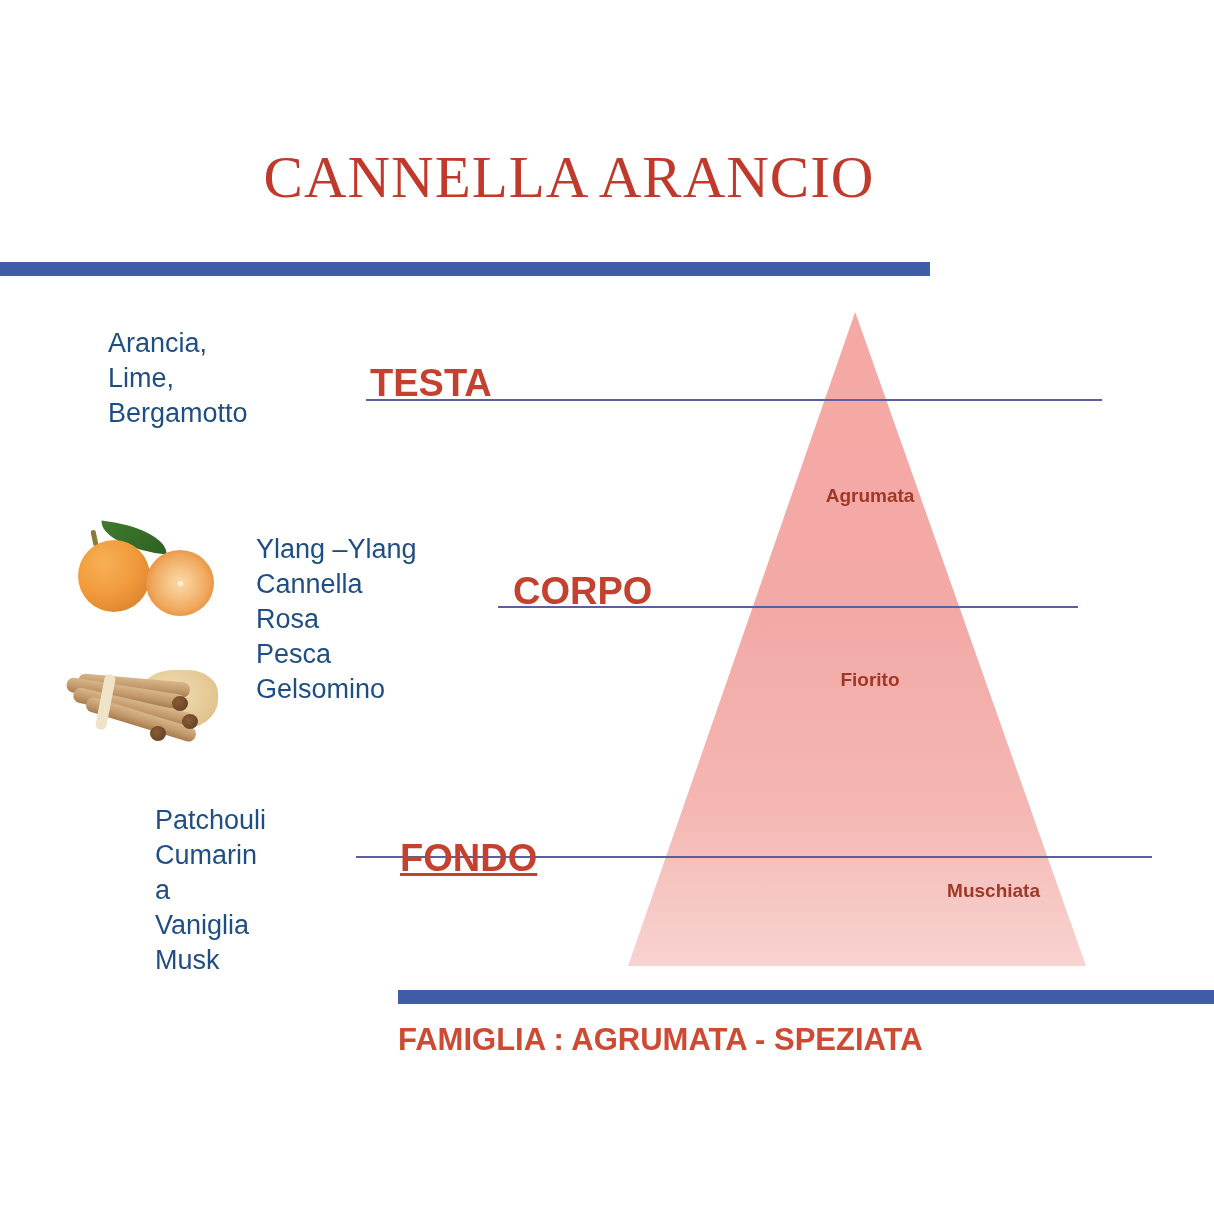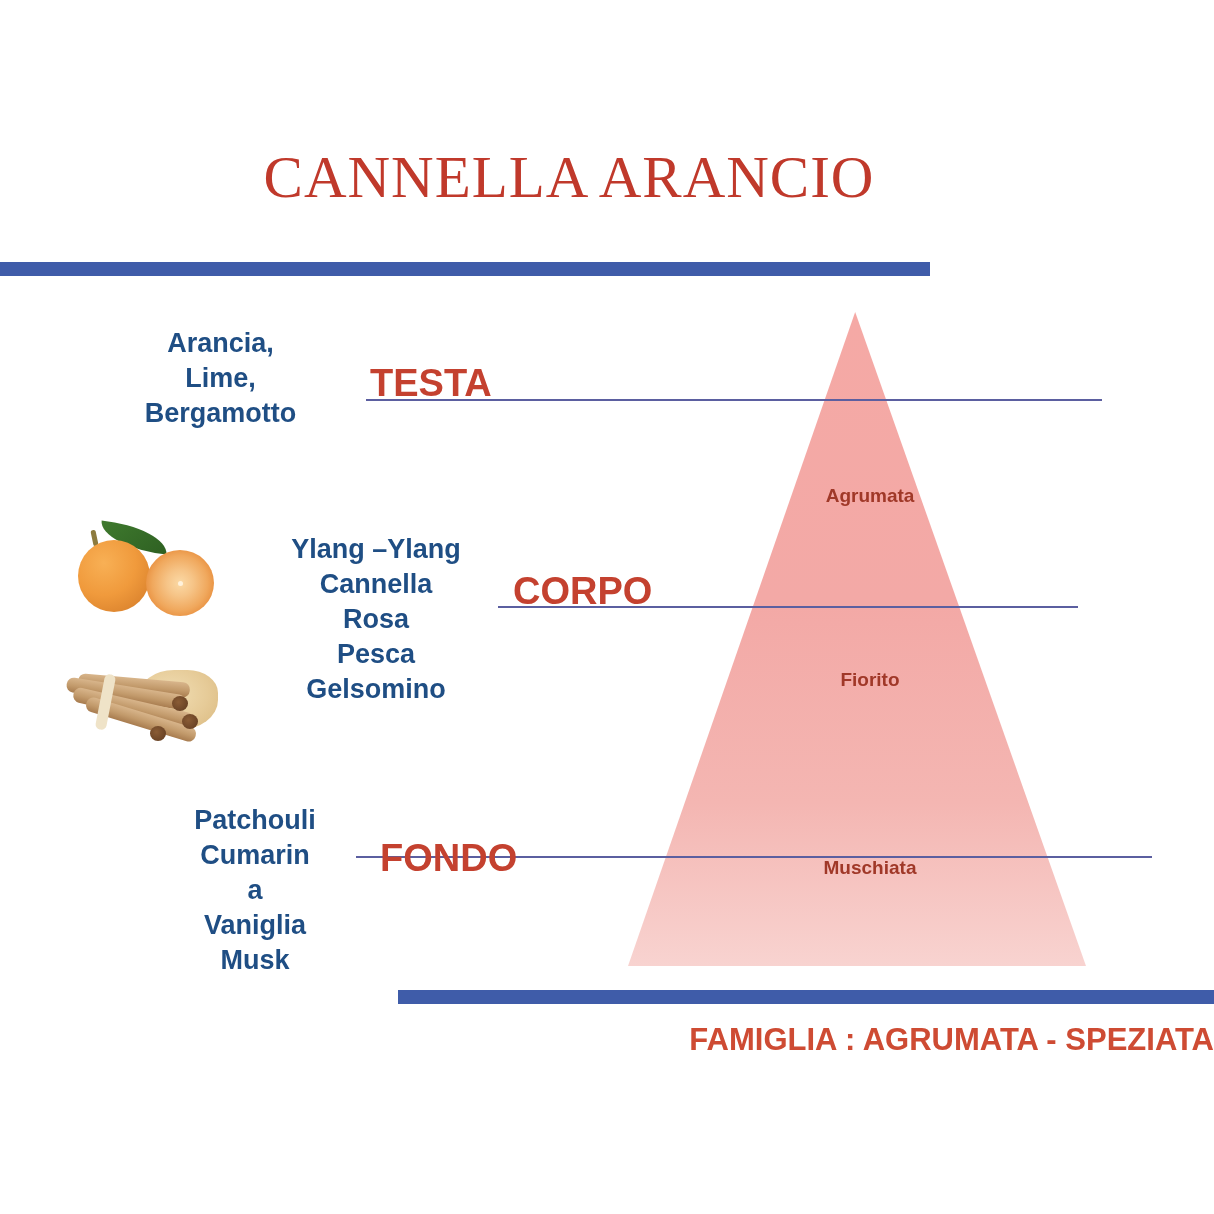--- a/index.html
+++ b/index.html
@@ -73,55 +73,54 @@
   .pyr-label {
     position: absolute;
     color: #A03828;
     font-weight: bold;
     font-size: 19px;
     white-space: nowrap;
     text-align: center;
   }
   #pyr-agrumata  { left: 700px; top: 485px; width: 340px; }
   #pyr-fiorito   { left: 700px; top: 669px; width: 340px; }
-  #pyr-muschiata { left: 700px; top: 857px; width: 340px; }
+  #pyr-muschiata { left: 700px; top: 880px; width: 340px; text-align: right; }
 
   
   .stage-name {
     position: absolute;
     color: #C4412F;
     font-weight: bold;
     font-size: 38px;
     white-space: nowrap;
   }
   #stage-testa { left: 370px; top: 362px; }
   #stage-corpo { left: 513px; top: 570px; }
-  #stage-fondo { left: 380px; top: 837px; }
+  #stage-fondo { left: 400px; top: 837px; text-decoration: underline; }
 
   
   .notes {
     position: absolute;
     color: #1F4E84;
-    font-weight: bold;
+    font-weight: normal;
     font-size: 27px;
     line-height: 1.30;
-    text-align: center;
     white-space: pre-line;
   }
   #notes-top    { left: 108px; top: 326px; width: 225px; }
   #notes-middle { left: 256px; top: 532px; width: 240px; }
   #notes-base   { left: 155px; top: 803px; width: 200px; }
 
   
   #family {
     position: absolute;
     left: 398px;
     top: 1022px;
     width: 816px;
-    text-align: right;
+    text-align: left;
     color: #CE4B33;
     font-weight: bold;
     font-size: 31px;
     white-space: nowrap;
   }
 
   
   #photo-orange {
     position: absolute;
     left: 64px;

